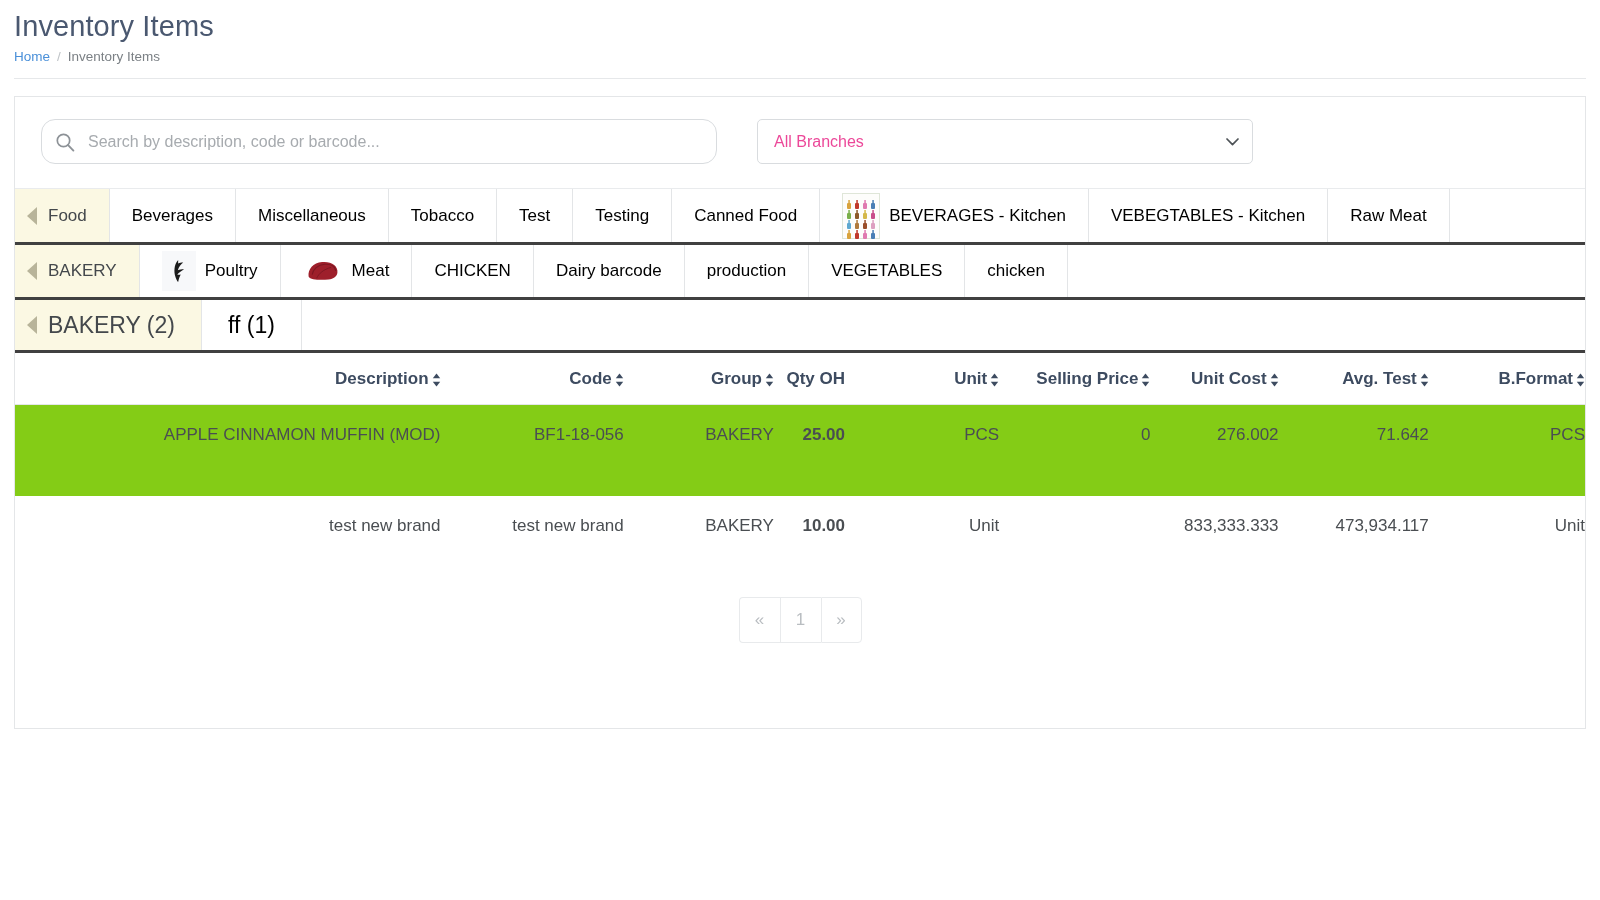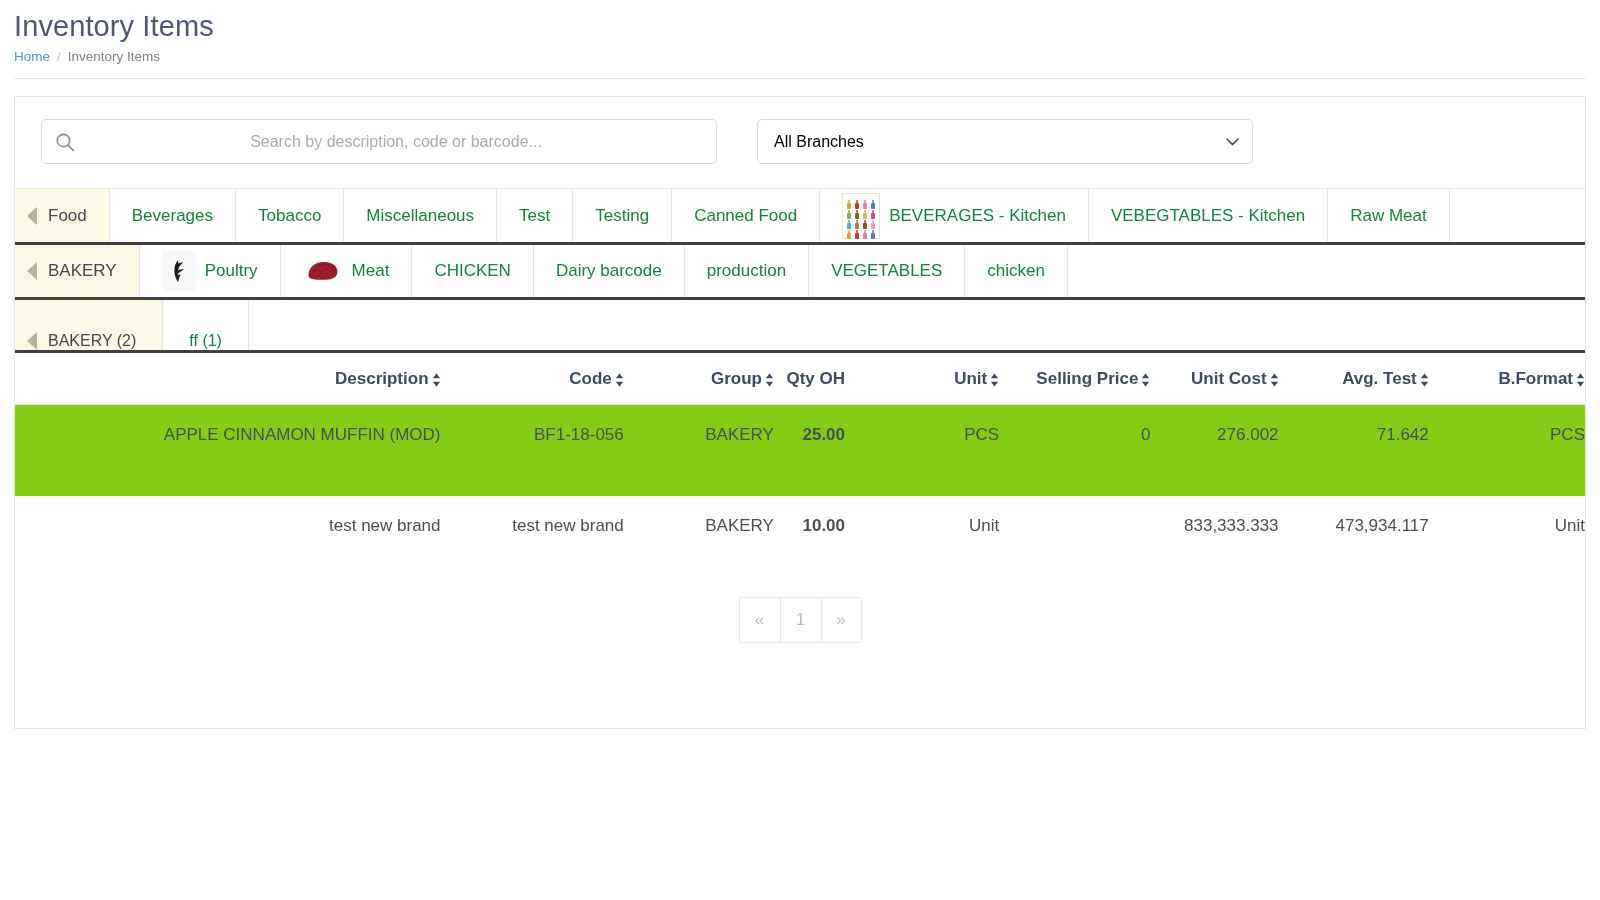--- a/index.html
+++ b/index.html
@@ -52,46 +52,45 @@
     border-bottom: 1px solid #e9ebed;
   }
   .search-wrap {
     position: relative;
     width: 676px;
   }
   .search-input {
     width: 100%;
     height: 45px;
     border: 1px solid #d9dcdf;
-    border-radius: 5px;
+    border-radius: 14px;
     padding: 0 12px 0 46px;
     font-size: 16px;
     color: #5a5f63;
     font-family: "Liberation Sans", sans-serif;
     outline: none;
     background: #fff;
-    text-align: center;
   }
   .search-input::placeholder { color: #a7abaf; }
   .search-icon {
     position: absolute;
     left: 14px; top: 50%;
     transform: translateY(-50%);
     width: 20px; height: 20px;
     pointer-events: none;
   }
   .select-wrap { position: relative; width: 496px; }
   .branch-select {
     width: 100%;
     height: 45px;
     border: 1px solid #d9dcdf;
     border-radius: 5px;
     padding: 0 20px 0 16px;
     font-size: 16px;
-    color: #000000;
+    color: #ec4899;
     background: #fff;
     font-family: "Liberation Sans", sans-serif;
     appearance: none;
     -webkit-appearance: none;
     outline: none;
   }
   .select-caret {
     position: absolute;
     right: 14px; top: 50%;
     transform: translateY(-50%);
@@ -109,21 +108,21 @@
   }
   .tab-row.lvl2 { min-height: 55px; }
   .tab-row.lvl3 { min-height: 53px; }
   .tab {
     display: flex;
     align-items: center;
     justify-content: center;
     gap: 9px;
     padding: 0 22px;
     font-size: 17px;
-    color: #15803d;
+    color: #000000;
     border-right: 1px solid #e3e5e7;
     white-space: nowrap;
     cursor: pointer;
     background: #fff;
   }
   .tab.active {
     background: #fbf8e3;
     color: #44484c;
     padding-left: 26px;
   }
@@ -131,21 +130,21 @@
     width: 0; height: 0;
     border-top: 9px solid transparent;
     border-bottom: 9px solid transparent;
     border-right: 10px solid #b8b49a;
     margin-right: 2px;
     margin-left: -14px;
     flex: 0 0 auto;
   }
   .tab-row.lvl1 .tab { font-size: 17px; }
   .tab-row.lvl2 .tab { font-size: 17px; }
-  .tab-row.lvl3 .tab { font-size: 16px; padding: 0 26px; align-items: flex-end; }
+  .tab-row.lvl3 .tab { font-size: 23px; padding: 0 26px; }
   .tab-filler { flex: 1 1 auto; background: #fff; }
 
   
   .thumb-bev {
     width: 38px; height: 46px;
     border: 1px solid #dfe6d8;
     background: #fdfdfb;
     display: block;
     flex: 0 0 auto;
   }
@@ -247,24 +246,24 @@
 
   <div class="tab-row lvl1" id="tabrow1">
       <div class="tab active">
         <span class="arrow"></span>
         <span>Food</span>
       </div>
       <div class="tab">
         <span>Beverages</span>
       </div>
       <div class="tab">
+        <span>Miscellaneous</span>
+      </div>
+      <div class="tab">
         <span>Tobacco</span>
-      </div>
-      <div class="tab">
-        <span>Miscellaneous</span>
       </div>
       <div class="tab">
         <span>Test</span>
       </div>
       <div class="tab">
         <span>Testing</span>
       </div>
       <div class="tab">
         <span>Canned Food</span>
       </div>

